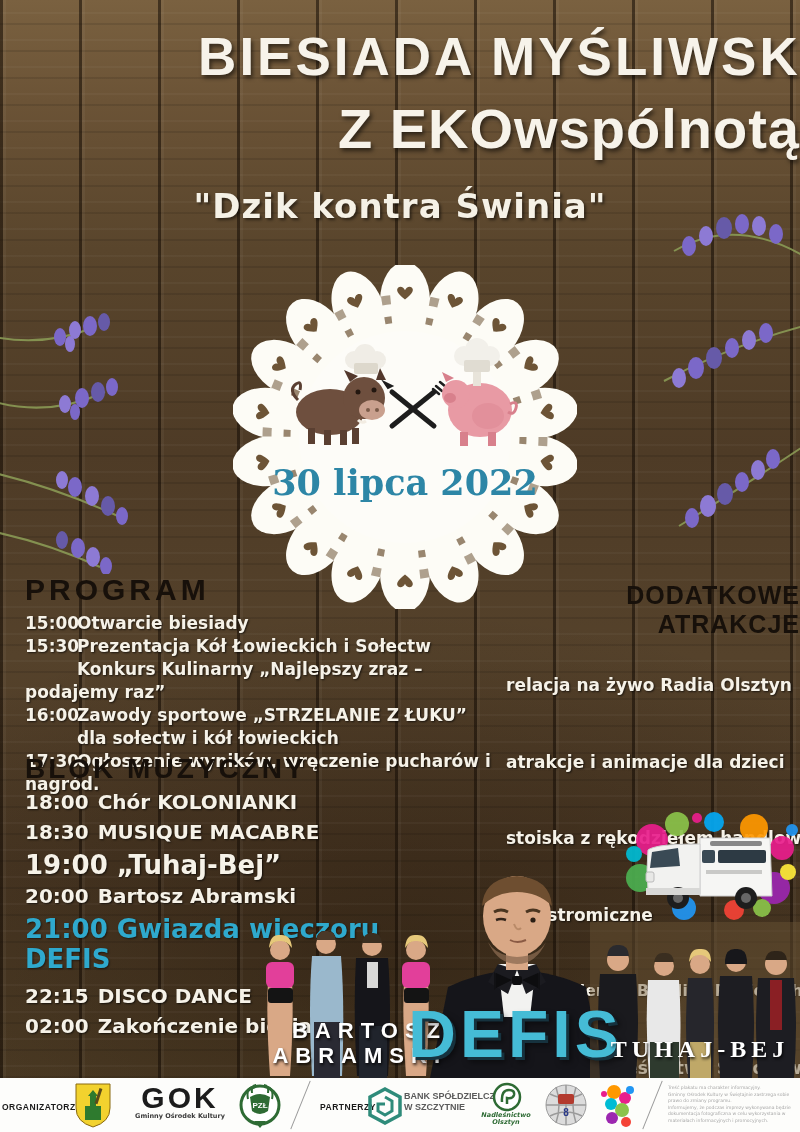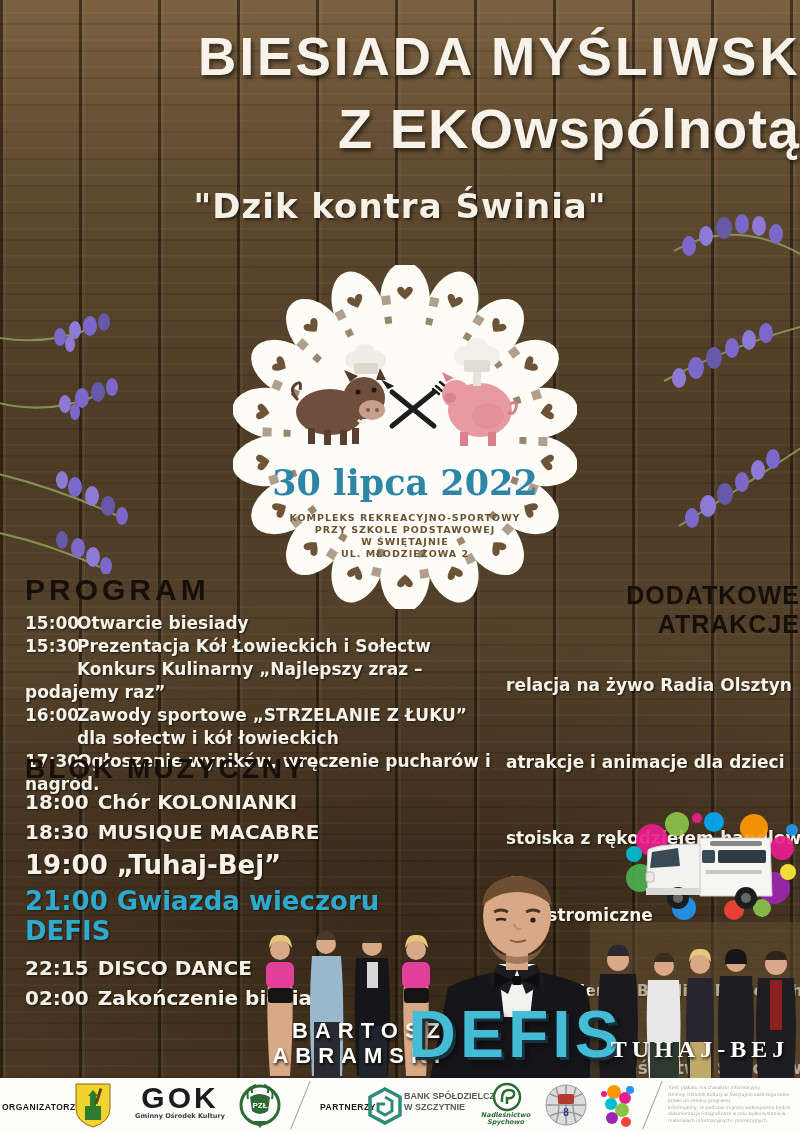--- a/index.html
+++ b/index.html
@@ -236,26 +236,20 @@
           <circle cx="176" cy="26" r="10"></circle>
           <circle cx="189" cy="20" r="12"></circle>
           <circle cx="202" cy="26" r="10"></circle>
           <rect x="176" y="30" width="26" height="12" rx="2" fill="#e0dcd2"></rect>
           <rect x="185" y="42" width="8" height="14" fill="#e8e4da"></rect>
         </g>
     </g>
   </svg>
 
   <div class="abs med-date">30 lipca 2022</div>
-  <div class="abs med-addr">
-    <div>KOMPLEKS REKREACYJNO-SPORTOWY</div>
-    <div>PRZY SZKOLE PODSTAWOWEJ</div>
-    <div>W ŚWIĘTAJNIE</div>
-    <div>UL. MŁODZIEŻOWA 2</div>
-  </div>
 
   <div class="abs h-black program-h">PROGRAM</div>
   <div class="abs prog-list">
     <div class="prog-row"><span class="t">15:00</span><span>Otwarcie biesiady</span></div>
     <div class="prog-row"><span class="t">15:30</span><span>Prezentacja Kół Łowieckich i Sołectw</span></div>
     <div class="prog-row"><span class="t"></span><span>Konkurs Kulinarny „Najlepszy zraz – podajemy raz”</span></div>
     <div class="prog-row"><span class="t">16:00</span><span>Zawody sportowe „STRZELANIE Z ŁUKU”</span></div>
     <div class="prog-row"><span class="t"></span><span>dla sołectw i kół łowieckich</span></div>
     <div class="prog-row"><span class="t">17:30</span><span>Ogłoszenie wyników, wręczenie pucharów i nagród.</span></div>
   </div>
@@ -270,20 +264,21 @@
     <div>Stoisko Nadleśnictwa Spychowo</div>
     
     
   </div>
 
   <div class="abs h-black blok-h">BLOK MUZYCZNY</div>
   <div class="abs music-list">
     <div class="m-row"><span class="t">18:00</span><span>Chór KOLONIANKI</span></div>
     <div class="m-row"><span class="t">18:30</span><span>MUSIQUE MACABRE</span></div>
     <div class="m-row lg"><span class="t">19:00</span><span>„Tuhaj-Bej”</span></div>
+    <div class="m-row"><span class="t">20:00</span><span>Bartosz Abramski</span></div>
     <div class="m-row teal"><span class="t">21:00</span><span>Gwiazda wieczoru DEFIS</span></div>
     <div class="m-row"><span class="t">22:15</span><span>DISCO DANCE</span></div>
     <div class="m-row"><span class="t">02:00</span><span>Zakończenie biesiady</span></div>
   </div>
 
   <svg class="abs photo" style="left:622px;top:810px" width="178" height="110" viewBox="0 0 178 110">
     <g opacity=".92">
       <circle cx="30" cy="30" r="16" fill="#e91e8c"></circle>
         <circle cx="55" cy="14" r="12" fill="#8bc34a"></circle>
       <circle cx="92" cy="12" r="10" fill="#03a9f4"></circle>
@@ -428,21 +423,21 @@
       <div>BANK SPÓŁDZIELCZY</div>
       <div>W SZCZYTNIE</div>
     </div>
 
     <svg style="position:absolute;left:492px;top:4px" width="30" height="30" viewBox="0 0 30 30">
       <circle cx="15" cy="15" r="13" fill="#ffffff" stroke="#2e6b34" stroke-width="2.5"></circle>
       <path d="M10 20 Q 9 8 17 8 Q 23 8 22 13 Q 21 17 15 16 L 15 22" stroke="#2e6b34" stroke-width="2.5" fill="none"></path>
     </svg>
     <div class="forest-txt">
       <div>Nadleśnictwo</div>
-      <div>Spychowo</div>
+      <div>Olsztyn</div>
     </div>
 
     <svg style="position:absolute;left:544px;top:4px" width="44" height="46" viewBox="0 0 44 46">
       <circle cx="22" cy="23" r="20" fill="#dcdcdc" stroke="#9a9a9a"></circle>
       <path d="M2 23 H42 M22 3 V43 M6 12 Q 22 20 38 12 M6 34 Q 22 26 38 34 M12 5 Q 18 23 12 41 M32 5 Q 26 23 32 41" stroke="#9a9a9a" stroke-width="1.5" fill="none"></path>
       <rect x="14" y="12" width="16" height="10" rx="2" fill="#b33a2e"></rect>
       <text x="22" y="34" font-size="10" fill="#2a3a8a" text-anchor="middle" font-weight="bold" font-family="Liberation Sans,sans-serif">8</text>
     </svg>
 
     <svg style="position:absolute;left:598px;top:4px" width="40" height="46" viewBox="0 0 40 46">

